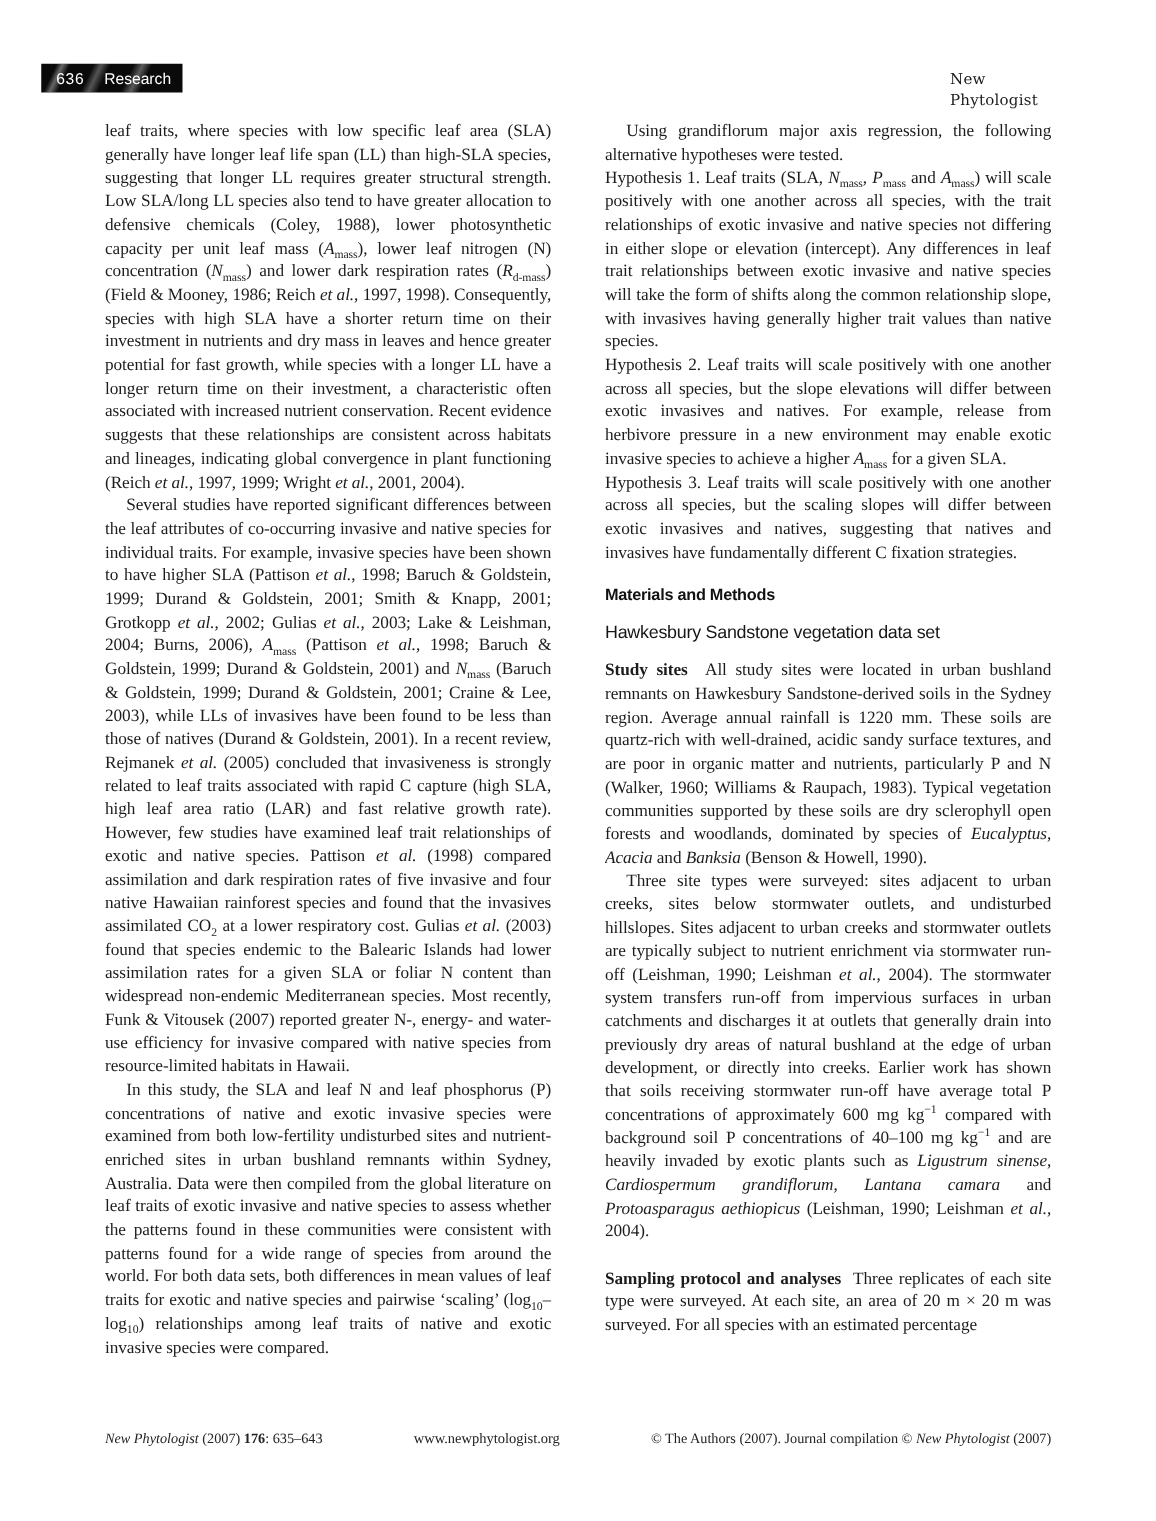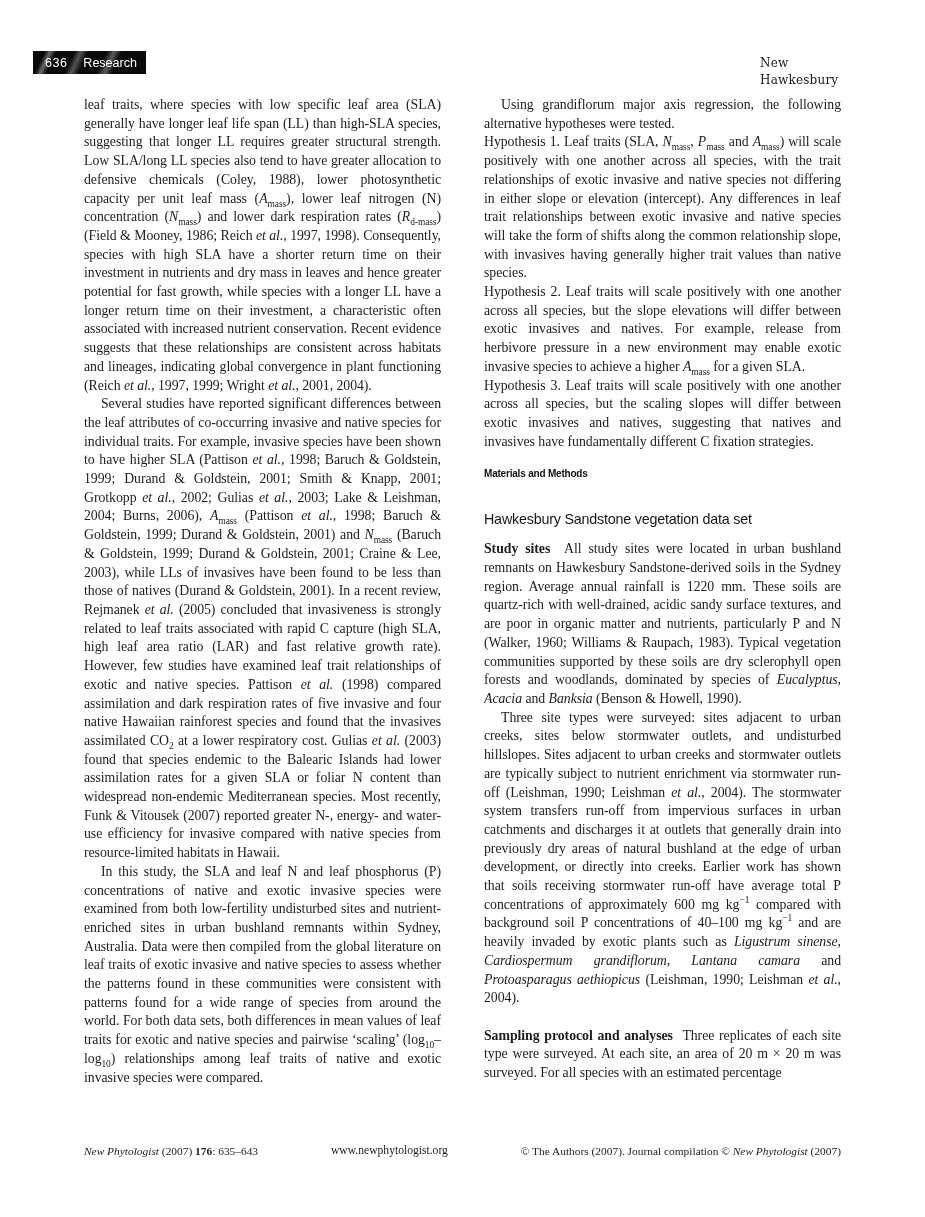--- a/index.html
+++ b/index.html
@@ -54,22 +54,22 @@
     letter-spacing: -0.05px;
   }
   .col p.indent { text-indent: 17px; }
   .col p.gap-top { margin-top: 18.7px; }
   sub, sup { line-height: 0; font-size: 0.68em; }
   i { font-style: italic; }
   b { font-weight: bold; }
 
   h2.section-heading {
     font-family: "Liberation Sans", sans-serif;
-    font-size: 10px; font-weight: bold; color: #111;
-    margin: 17px 0 32px 0; letter-spacing: -0.2px;
+    font-size: 13px; font-weight: bold; color: #111;
+    margin: 17px 0 15px 0; letter-spacing: -0.2px;
   }
   h3.subsection-heading {
     font-family: "Liberation Sans", sans-serif;
     font-size: 14.3px; font-weight: normal; color: #161616;
     margin: 0 0 13px 0; letter-spacing: -0.2px;
   }
 
   
   .footer {
     position: absolute; left: 84px; top: 1144px;
@@ -86,21 +86,21 @@
 
 <div class="page">
 
   <div class="header-badge">
     <span class="num">636</span>
     <span class="sec">Research</span>
   </div>
 
   <div class="logo">
     <div>New</div>
-    <div>Hawkesbury</div>
+    <div>Phytologist</div>
   </div>
 
   <div class="columns">
 
     <div class="col">
       <p>leaf traits, where species with low specific leaf area (SLA) generally have longer leaf life span (LL) than high-SLA species, suggesting that longer LL requires greater structural strength. Low SLA/long LL species also tend to have greater allocation to defensive chemicals (Coley, 1988), lower photosynthetic capacity per unit leaf mass (<i>A</i><sub>mass</sub>), lower leaf nitrogen (N) concentration (<i>N</i><sub>mass</sub>) and lower dark respiration rates (<i>R</i><sub>d-mass</sub>) (Field &amp; Mooney, 1986; Reich <i>et al.</i>, 1997, 1998). Consequently, species with high SLA have a shorter return time on their investment in nutrients and dry mass in leaves and hence greater potential for fast growth, while species with a longer LL have a longer return time on their investment, a characteristic often associated with increased nutrient conservation. Recent evidence suggests that these relationships are consistent across habitats and lineages, indicating global convergence in plant functioning (Reich <i>et al.</i>, 1997, 1999; Wright <i>et al.</i>, 2001, 2004).</p>
       <p class="indent">Several studies have reported significant differences between the leaf attributes of co-occurring invasive and native species for individual traits. For example, invasive species have been shown to have higher SLA (Pattison <i>et al.</i>, 1998; Baruch &amp; Goldstein, 1999; Durand &amp; Goldstein, 2001; Smith &amp; Knapp, 2001; Grotkopp <i>et al.</i>, 2002; Gulias <i>et al.</i>, 2003; Lake &amp; Leishman, 2004; Burns, 2006), <i>A</i><sub>mass</sub> (Pattison <i>et al.</i>, 1998; Baruch &amp; Goldstein, 1999; Durand &amp; Goldstein, 2001) and <i>N</i><sub>mass</sub> (Baruch &amp; Goldstein, 1999; Durand &amp; Goldstein, 2001; Craine &amp; Lee, 2003), while LLs of invasives have been found to be less than those of natives (Durand &amp; Goldstein, 2001). In a recent review, Rejmanek <i>et al.</i> (2005) concluded that invasiveness is strongly related to leaf traits associated with rapid C capture (high SLA, high leaf area ratio (LAR) and fast relative growth rate). However, few studies have examined leaf trait relationships of exotic and native species. Pattison <i>et al.</i> (1998) compared assimilation and dark respiration rates of five invasive and four native Hawaiian rainforest species and found that the invasives assimilated CO<sub>2</sub> at a lower respiratory cost. Gulias <i>et al.</i> (2003) found that species endemic to the Balearic Islands had lower assimilation rates for a given SLA or foliar N content than widespread non-endemic Mediterranean species. Most recently, Funk &amp; Vitousek (2007) reported greater N-, energy- and water-use efficiency for invasive compared with native species from resource-limited habitats in Hawaii.</p>
       <p class="indent">In this study, the SLA and leaf N and leaf phosphorus (P) concentrations of native and exotic invasive species were examined from both low-fertility undisturbed sites and nutrient-enriched sites in urban bushland remnants within Sydney, Australia. Data were then compiled from the global literature on leaf traits of exotic invasive and native species to assess whether the patterns found in these communities were consistent with patterns found for a wide range of species from around the world. For both data sets, both differences in mean values of leaf traits for exotic and native species and pairwise ‘scaling’ (log<sub>10</sub>–log<sub>10</sub>) relationships among leaf traits of native and exotic invasive species were compared.</p>
     </div>
 

